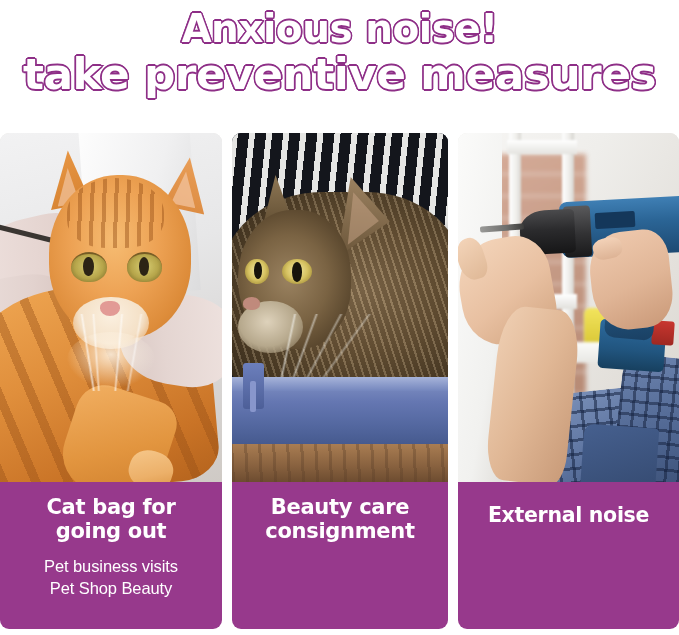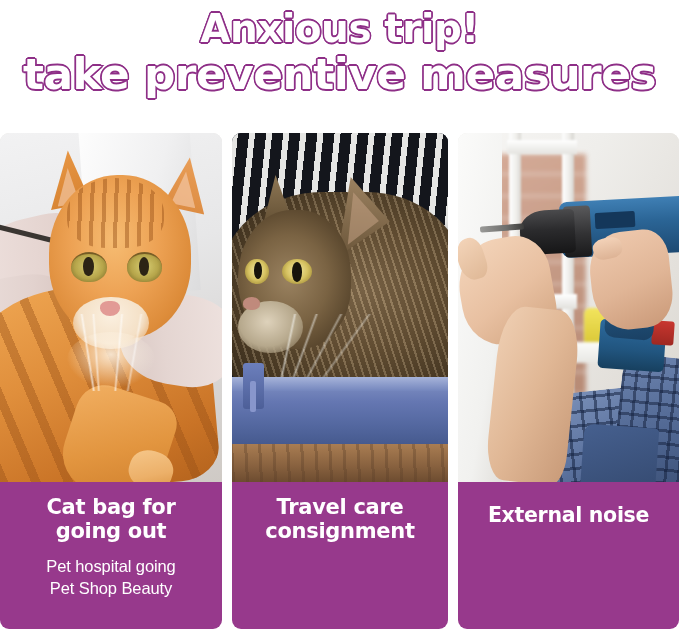--- a/index.html
+++ b/index.html
@@ -511,21 +511,21 @@
     position: absolute; left: 56%; top: 84%; width: 34%; height: 20%;
     background: linear-gradient(160deg,#46608f 0%, #34496f 100%);
     border-radius: 14% 6% 0 0;
     transform: rotate(4deg);
   }
 </style>
 </head>
 <body>
 
 <div class="title-block">
-  <span class="title-line title-line-1">Anxious trip!</span>
+  <span class="title-line title-line-1">Anxious noise!</span>
   <span class="title-line title-line-2">take preventive measures</span>
 </div>
 
 <div class="cards">
 
   <div class="card card-1">
     <div class="photo">
       <div class="p1-bg"></div>
       <div class="p1-coat"></div>
       <div class="p1-glove-a"></div>
@@ -548,21 +548,21 @@
       <div class="p1-eye-r"></div>
       <div class="p1-pupil-l"></div>
       <div class="p1-pupil-r"></div>
       <div class="p1-nose"></div>
       <div class="p1-chest"></div>
       <div class="p1-whisk"></div>
     </div>
     <div class="caption">
       <p class="caption-title">Cat bag for
 going out</p>
-      <p class="caption-sub">Pet hospital going
+      <p class="caption-sub">Pet business visits
 Pet Shop Beauty</p>
     </div>
   </div>
 
   <div class="card card-2">
     <div class="photo">
       <div class="p2-bg"></div>
       <div class="p2-grille"></div>
       <div class="p2-grille-fade"></div>
       <div class="p2-dark"></div>
@@ -579,21 +579,21 @@
       <div class="p2-pupil-r"></div>
       <div class="p2-nose"></div>
       <div class="p2-whisk"></div>
       <div class="p2-carrier"></div>
       <div class="p2-carrier-lip"></div>
       <div class="p2-latch"></div>
       <div class="p2-latch-pin"></div>
       <div class="p2-floor"></div>
     </div>
     <div class="caption">
-      <p class="caption-title">Travel care
+      <p class="caption-title">Beauty care
 consignment</p>
     </div>
   </div>
 
   <div class="card card-3">
     <div class="photo">
       <div class="p3-bg"></div>
       <div class="p3-brick"></div>
       <div class="p3-window"></div>
       <div class="p3-ladder-rail-l"></div>

